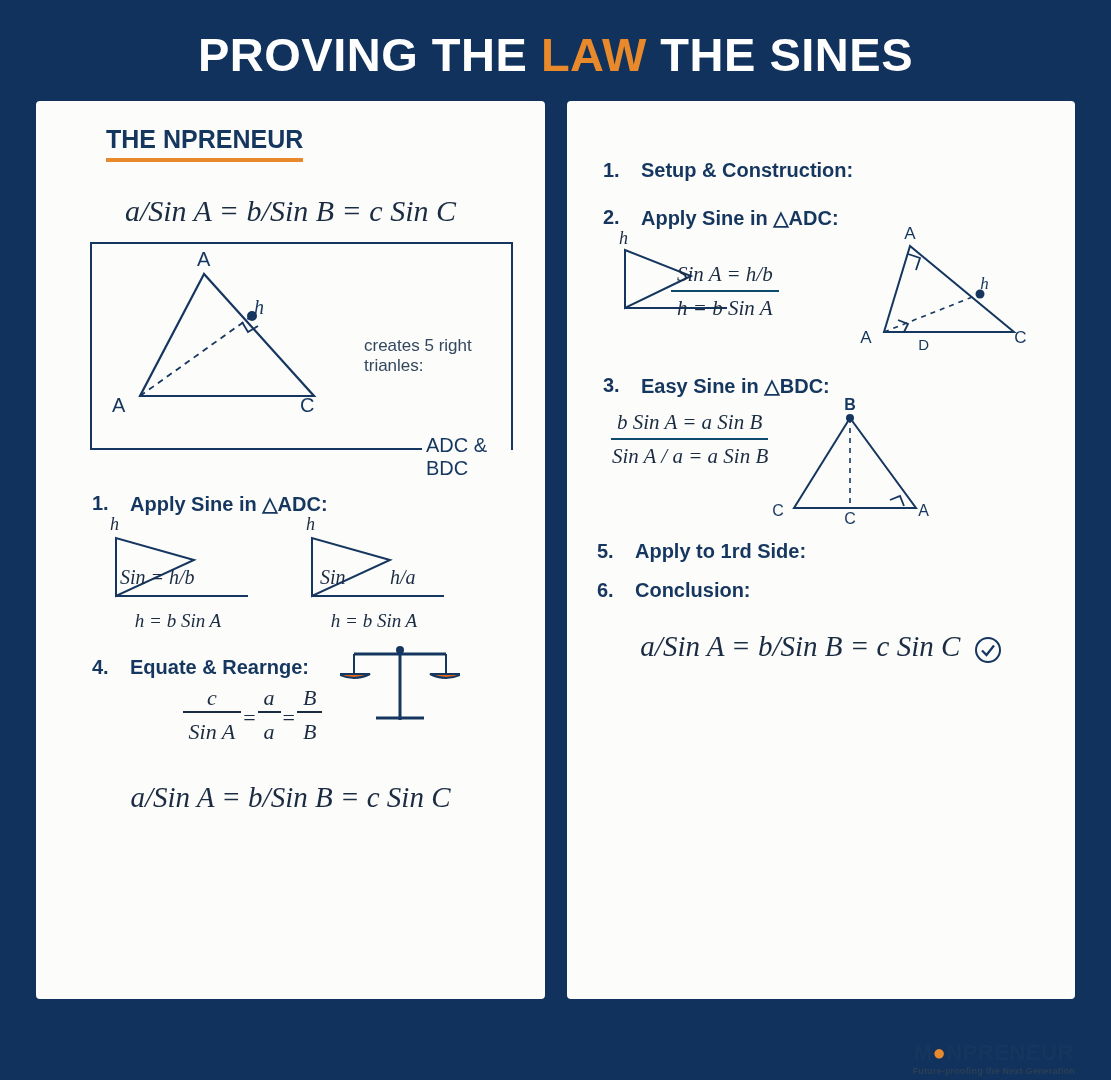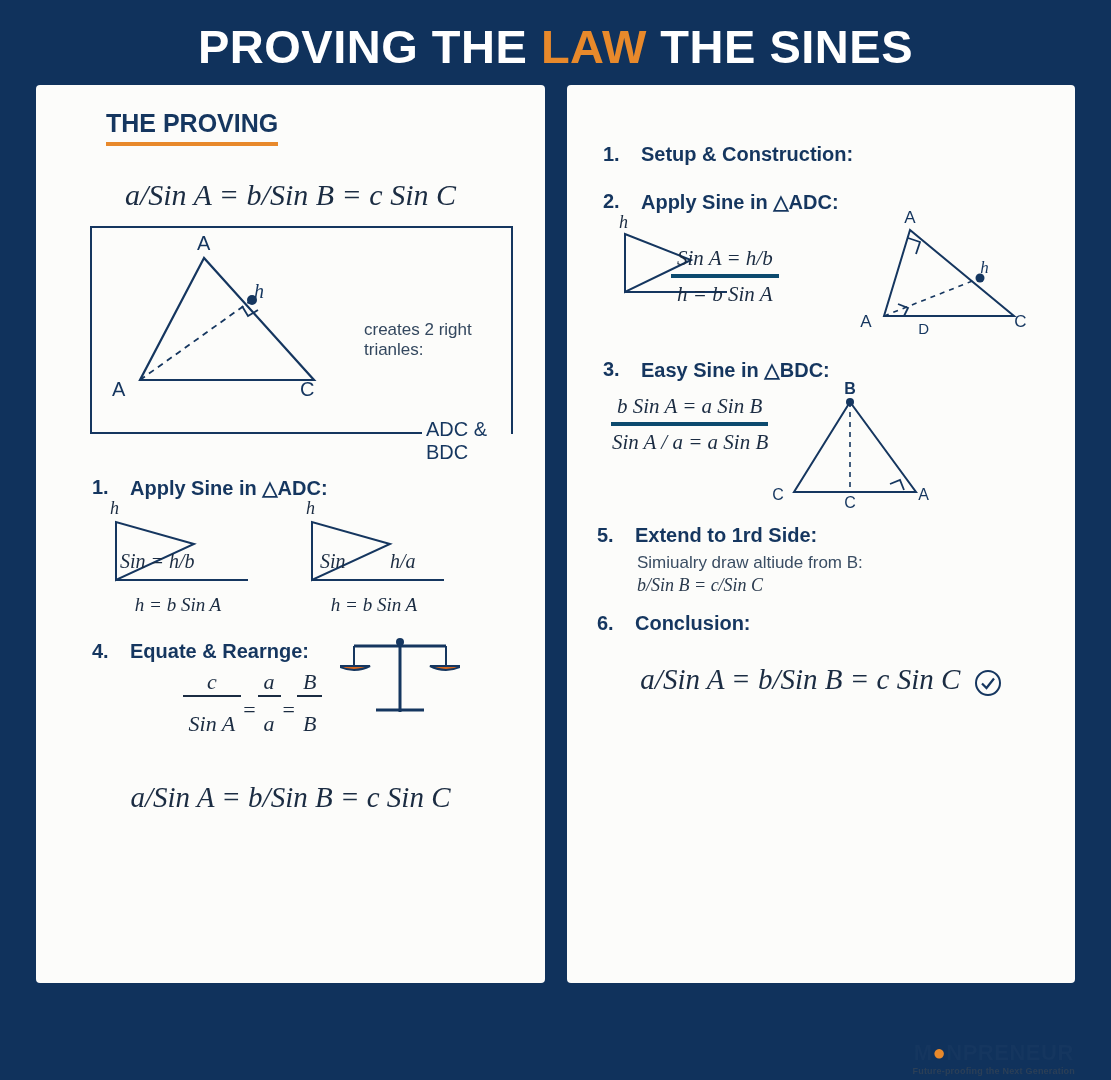--- a/index.html
+++ b/index.html
@@ -19,21 +19,21 @@
     width: 100%;
     padding: 22px 0 14px 0;
     text-align: center;
   }
   .title {
     font-size: 47px;
     font-weight: bold;
     color: #ffffff;
     letter-spacing: 0.5px;
     line-height: 1.05;
-    margin: 0;
+    margin: 8px;
   }
   .title .accent { color: #e8892b; }
   .subtitle {
     margin-top: 12px;
     font-size: 26px;
     color: #e9eef5;
     font-weight: normal;
   }
   
   .cards {
@@ -109,36 +109,36 @@
   }
 
   .eqn {
     font-family: "Liberation Serif", serif;
     font-style: italic;
     font-size: 21px;
     color: #1b2c42;
     text-align: center;
   }
   .eqn-box { display: inline-block; }
-  .eqn-top { border-bottom: 4px solid #0c4a6e; padding: 0 6px 3px 6px; }
+  .eqn-top { border-bottom: 2px solid #0c4a6e; padding: 0 6px 3px 6px; }
   .eqn-bot { padding-top: 4px; }
 
   .frac {
     display: inline-flex;
     flex-direction: column;
     align-items: center;
     vertical-align: middle;
     font-family: "Liberation Serif", serif;
     font-style: italic;
     font-size: 22px;
     color: #1b2c42;
     margin: 0 2px;
   }
   .frac .num { padding: 0 6px; }
-  .frac .den { padding: 14px 6px; border-top: 2px solid #1b2c42; }
+  .frac .den { padding: 6px 6px; border-top: 2px solid #1b2c42; }
 
   .triangle-pair { display: flex; gap: 36px; justify-content: flex-start; padding-left: 40px; }
   .tri-block { text-align: center; }
   .tri-caption {
     font-family: "Liberation Serif", serif;
     font-style: italic;
     font-size: 19px;
     color: #1b2c42;
     margin-top: 2px;
   }
@@ -208,37 +208,37 @@
   <div class="header">
     <div class="title">
       <span>PROVING THE </span><span class="accent">LAW</span><span> THE SINES</span>
     </div>
   </div>
 
   <div class="cards">
 
     <div class="card left">
       <div class="card-title-wrap">
-        <div class="card-title">THE PROVING</div>
+        <div class="card-title">THE NPRENEUR</div>
       </div>
 
       <div class="formula-main">a/Sin A = b/Sin B = c Sin C</div>
 
       <div class="big-box">
         <svg class="inline-svg" width="460" height="206" viewBox="0 0 460 206">
           <polygon points="112,30 48,152 222,152" fill="none" stroke="#15365f" stroke-width="2.2"></polygon>
           <line x1="48" y1="152" x2="160" y2="72" stroke="#15365f" stroke-width="1.8" stroke-dasharray="6,5"></line>
           <circle cx="160" cy="72" r="5" fill="#15365f"></circle>
           <path d="M150,78 L156,88 L166,82" fill="none" stroke="#15365f" stroke-width="1.8"></path>
         </svg>
         <div class="box-label" style="left:105px; top:4px;">A</div>
         <div class="box-label" style="left:20px; top:150px;">A</div>
         <div class="box-label" style="left:208px; top:150px;">C</div>
         <div class="box-label" style="left:162px; top:52px; font-style:italic; font-family:'Liberation Serif',serif;">h</div>
-        <div class="creates-label">creates 2 right trianles:</div>
+        <div class="creates-label">creates 5 right trianles:</div>
         <div class="adc-bdc">ADC &amp; BDC</div>
       </div>
 
       <div class="step" style="margin-top:42px; padding-left:34px;">
         <span class="step-num">1.</span>
         <span class="step-text">Apply Sine in △ADC:</span>
       </div>
 
       <div class="triangle-pair">
         <div class="tri-block">
@@ -364,25 +364,21 @@
           </svg>
           <span style="position:absolute; left:66px; top:-8px; font-size:16px; color:#15365f; font-weight:bold;">B</span>
           <span style="position:absolute; left:-6px; top:98px; font-size:16px; color:#15365f;">C</span>
           <span style="position:absolute; left:66px; top:106px; font-size:16px; color:#15365f;">C</span>
           <span style="position:absolute; left:140px; top:98px; font-size:16px; color:#15365f;">A</span>
         </div>
       </div>
 
       <div class="step" style="margin-top:6px; padding-left:8px;">
         <span class="step-num">5.</span>
-        <span class="step-text">Extend to 1rd Side:</span>
-      </div>
-      <div style="padding-left:48px;">
-        <div class="note-line">Simiualry draw altiude from B:</div>
-        <div class="sub-text">b/Sin B = c/Sin C</div>
+        <span class="step-text">Apply to 1rd Side:</span>
       </div>
 
       <div class="step" style="margin-top:16px; padding-left:8px;">
         <span class="step-num">6.</span>
         <span class="step-text">Conclusion:</span>
       </div>
 
       <div class="formula-bottom" style="margin-top:28px;">
         <span>a/Sin A = b/Sin B = c Sin C</span>
         <svg class="check" width="28" height="28" viewBox="0 0 28 28">

